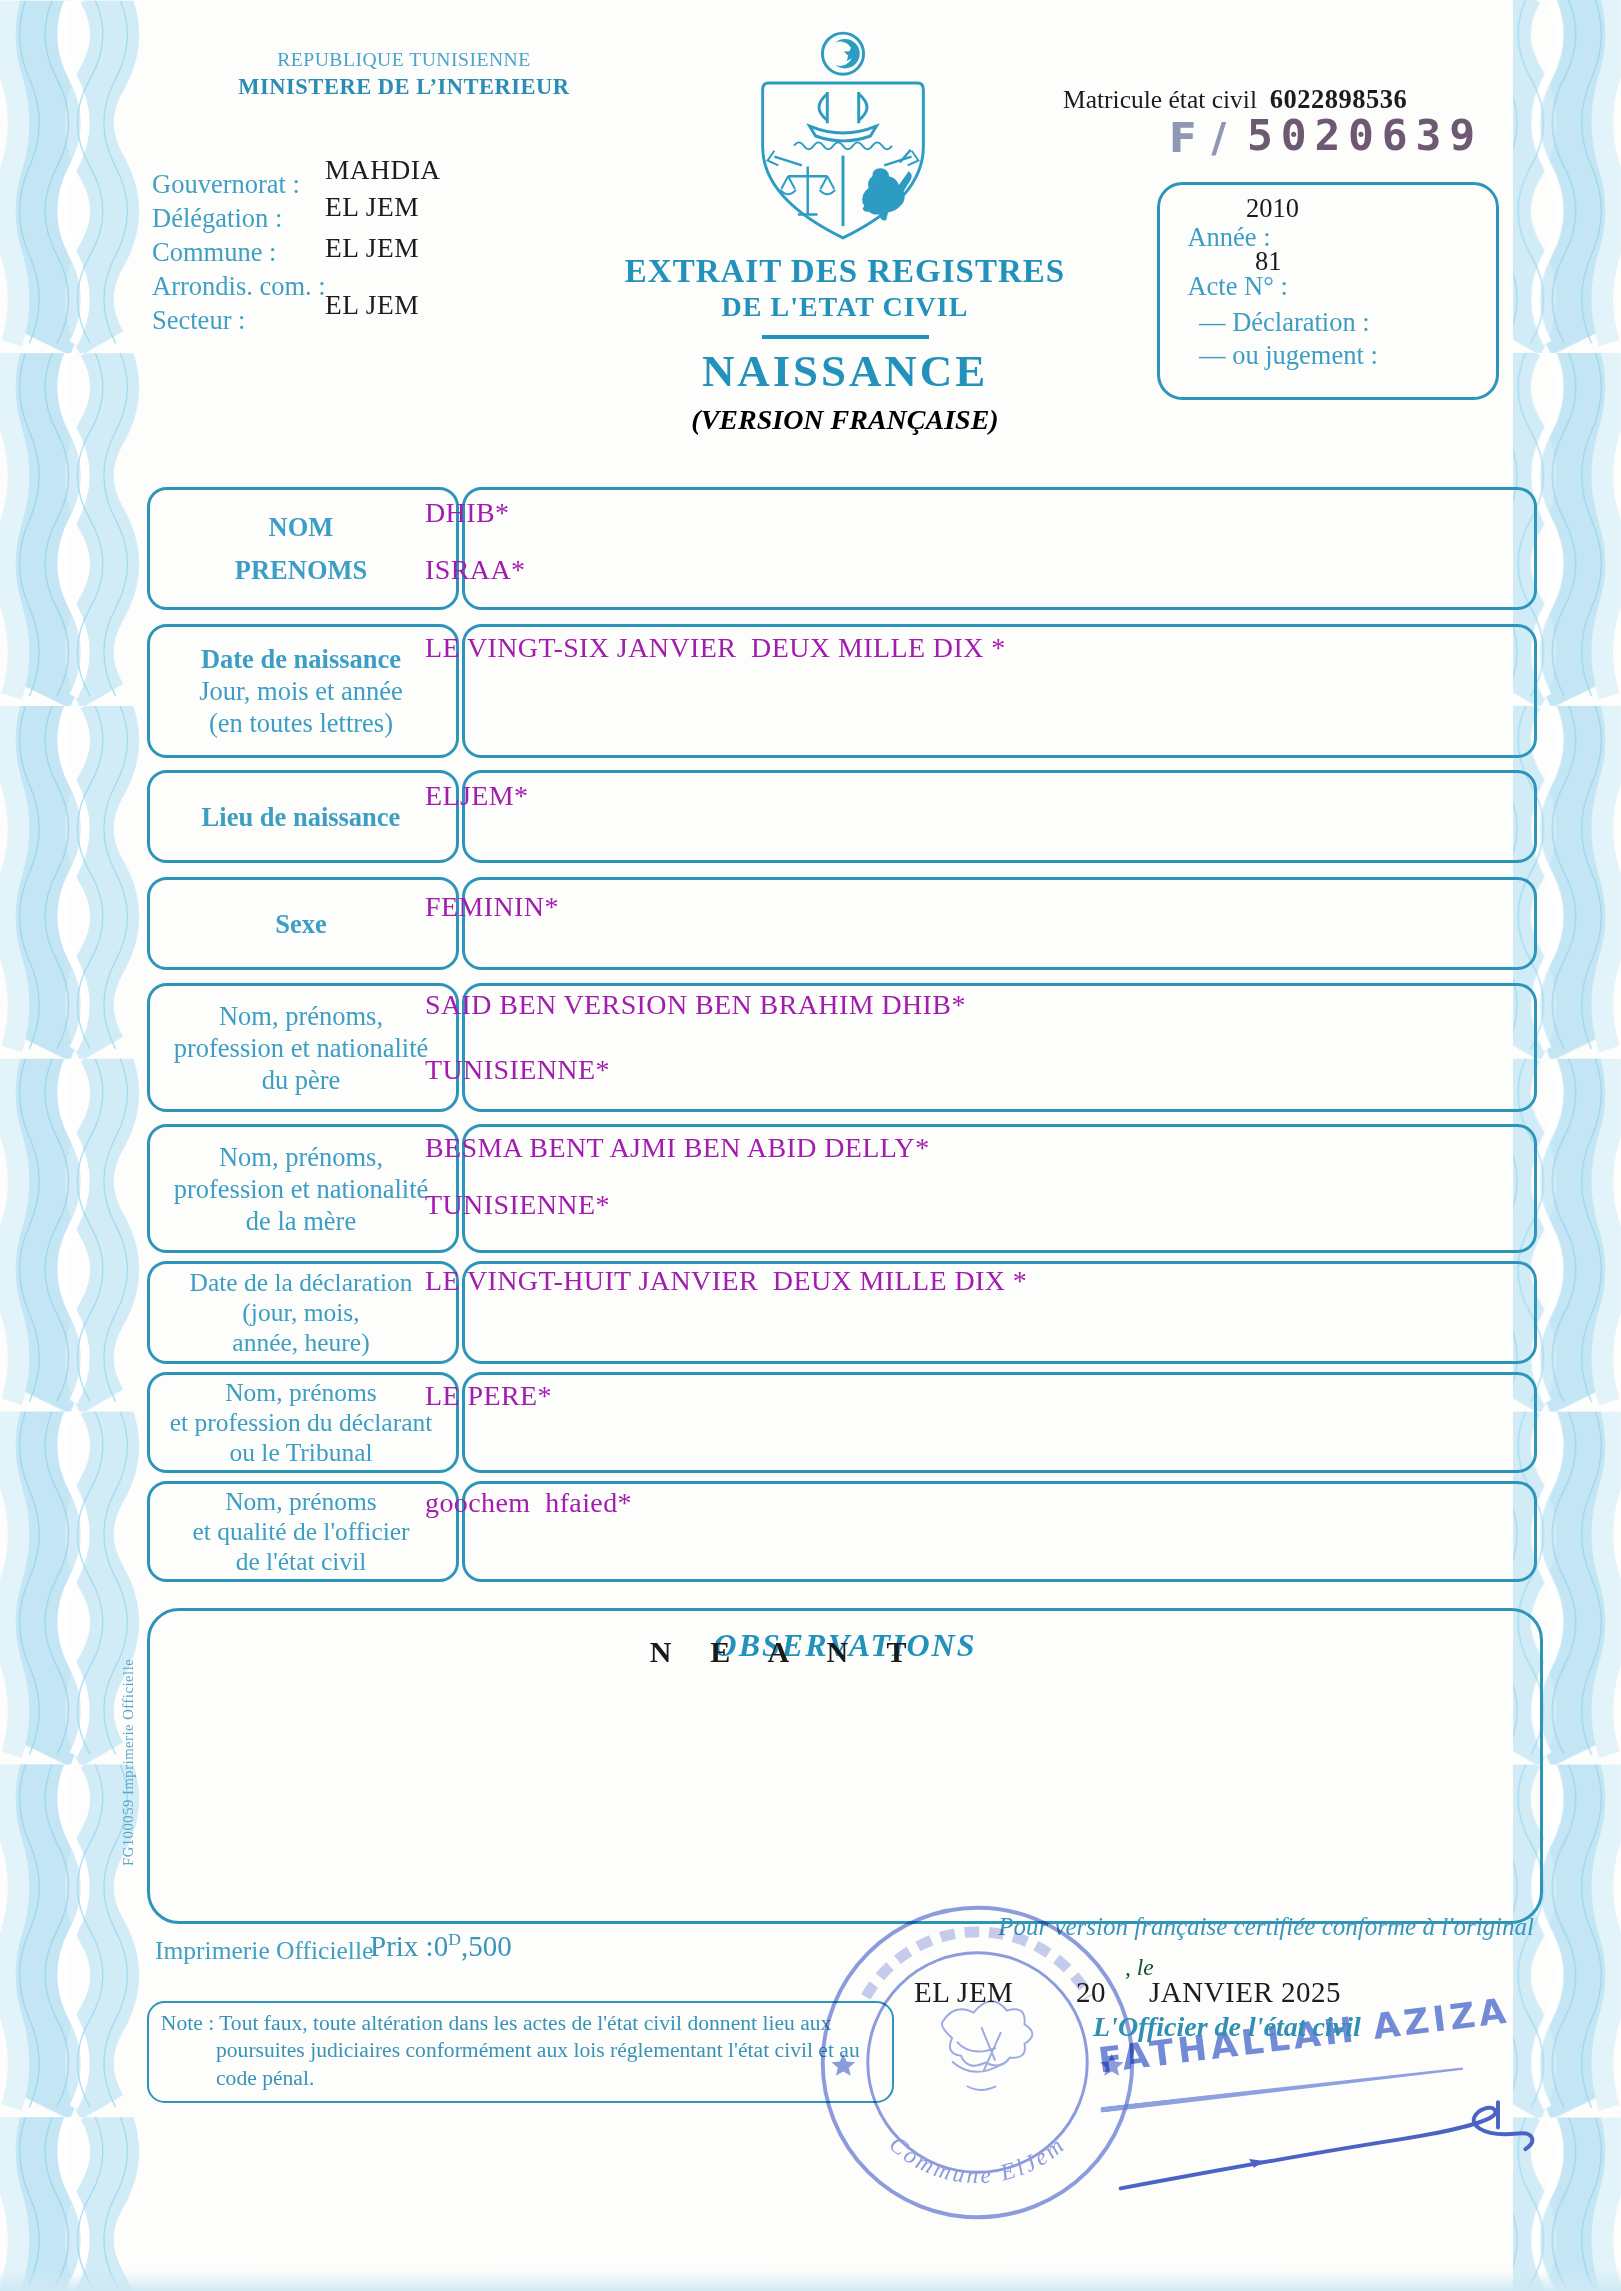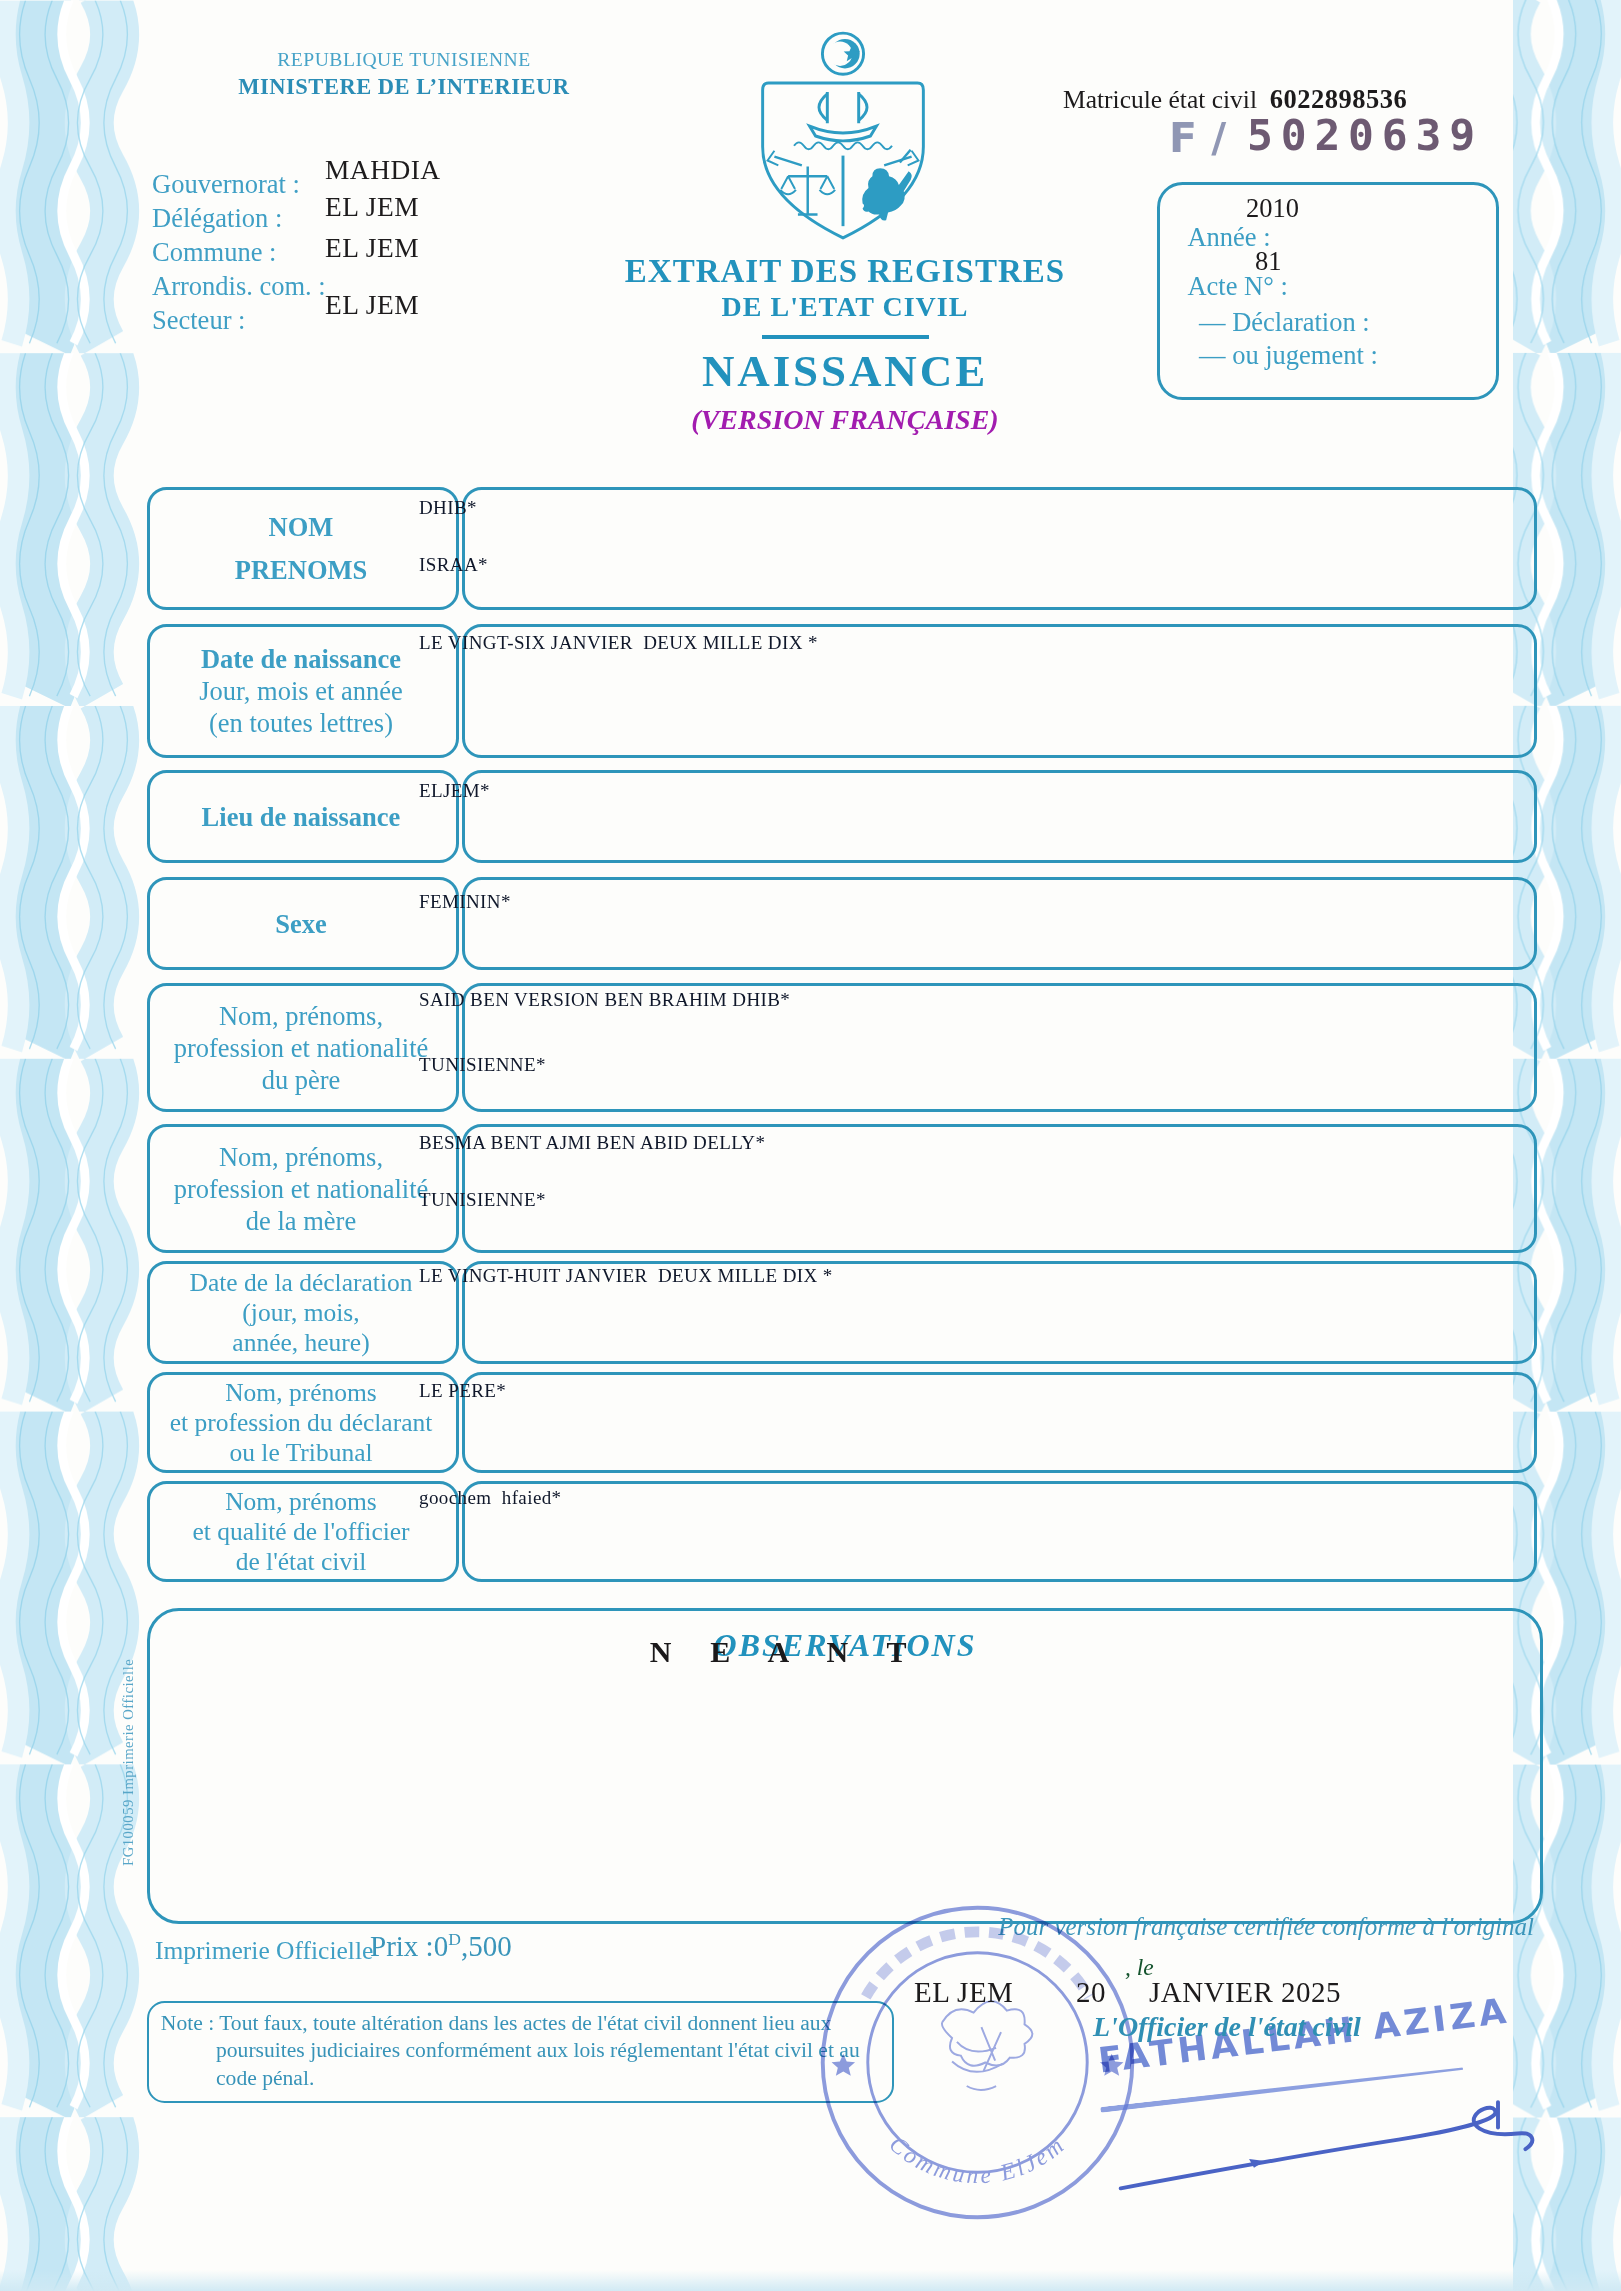--- a/index.html
+++ b/index.html
@@ -16,40 +16,40 @@
   .bottomstrip{position:absolute; left:0; right:0; bottom:0; height:21.6px;
     background:linear-gradient(to top,#cfe9f4,rgba(255,255,255,0));}
   
   .rep1{font-size:19.6px; color:#47a3c8; letter-spacing:0.5px; text-align:center;}
   .rep2{font-size:22.5px; font-weight:bold; color:#2b8db6; letter-spacing:0.5px; text-align:center;}
   .adminlabels div{font-size:26.5px; color:#3f9fc5; line-height:34px;}
   .adminval{font-size:27.4px; color:#1d1b1c; letter-spacing:0.5px;}
   .t1{font-size:33px; font-weight:bold; color:#2292bd; letter-spacing:1px; text-align:center;}
   .t2{font-size:28px; font-weight:bold; color:#2292bd; letter-spacing:1px; text-align:center;}
   .t3{font-size:45px; font-weight:bold; color:#2292bd; letter-spacing:2.9px; text-align:center;}
-  .t4{font-size:28px; font-weight:bold; font-style:italic; color:#a21caf; text-align:center;}
+  .t4{font-size:28px; font-weight:bold; font-style:italic; color:#000000; text-align:center;}
   .underl{height:3.9px; background:#2292bd;}
   .matr{font-size:25.5px; color:#1d1b1c;}
   .matr b{font-size:26.5px; letter-spacing:0.5px;}
   .fpre{font-family:"DejaVu Sans",sans-serif; font-weight:bold; font-size:41px; color:#9097b4;}
   .fnum{font-family:"DejaVu Sans Mono",monospace; font-weight:bold; font-size:43px; color:#6d5a72; letter-spacing:7.8px;}
   .actebox{border:3.4px solid #2e95ba; border-radius:25.5px;}
   .actebox .bl{position:absolute; font-size:26.5px; color:#3c9ec4;}
   .actebox .bk{position:absolute; font-size:26.5px; color:#1d1b1c;}
   
   .row{position:absolute; left:147px; width:1390px;}
   .lbox{position:absolute; left:0; top:0; bottom:0; width:306px;
     border:3.4px solid #2e95ba; border-radius:19.6px;}
   .vbox{position:absolute; left:315px; top:0; bottom:0; right:0;
     border:3.4px solid #2e95ba; border-radius:19.6px;}
   .lbls{position:absolute; left:2px; top:0; width:304px; height:100%;
     display:flex; flex-direction:column; justify-content:center;
     text-align:center; color:#3c9ec4; font-size:26.5px; line-height:32px;}
   .lbls .b{font-weight:bold;}
-  .val{position:absolute; left:272px; font-size:19px; color:#0f172a;
+  .val{position:absolute; left:278px; font-size:28px; color:#a21caf;
     letter-spacing:0.4px; white-space:pre; z-index:3;}
   
   .obsbox{position:absolute; left:147px; top:1608px; width:1390px; height:310px;
     border:3.4px solid #2e95ba; border-radius:32px;}
   .obstitle{position:absolute; top:15.7px; left:0; right:0; text-align:center;
     font-size:32px; font-weight:bold; font-style:italic; color:#2292bd; letter-spacing:2px;}
   .obsneant{position:absolute; top:23.5px; left:0; right:118px; text-align:center;
     font-size:30px; font-weight:bold; color:#1b191a; letter-spacing:15.7px;}
   
   .imp{font-size:25.5px; color:#3f9fc5;}

